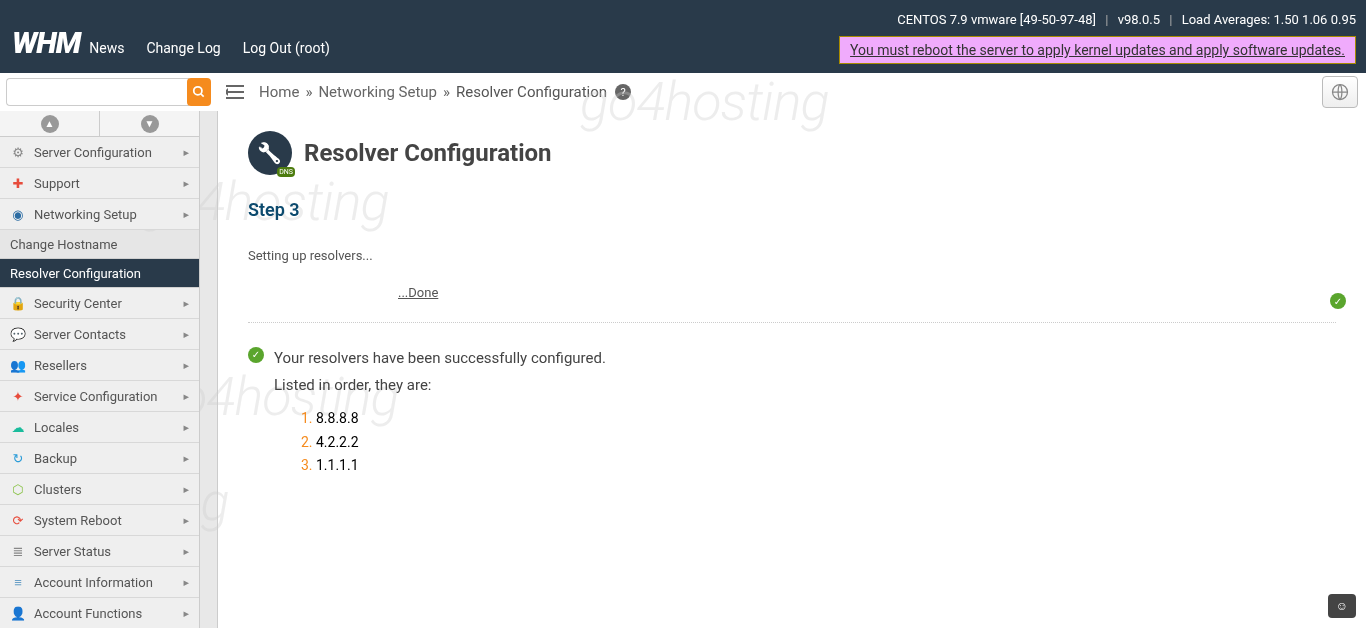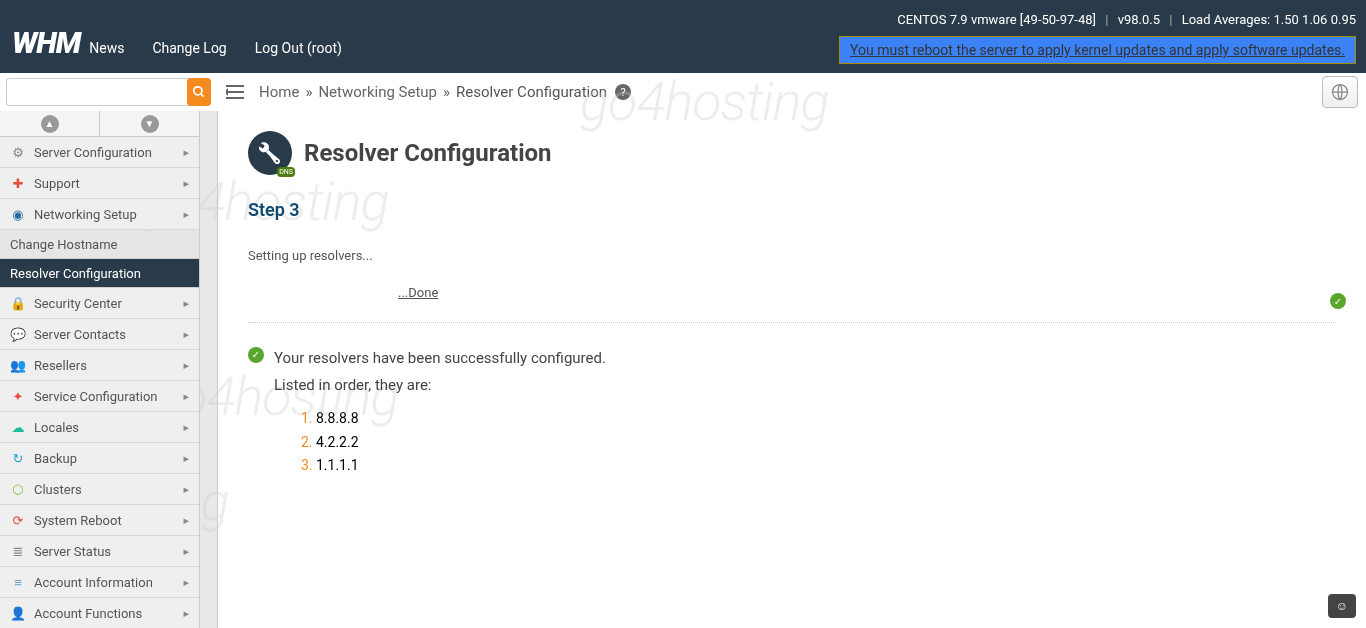--- a/index.html
+++ b/index.html
@@ -1,25 +1,25 @@
 <!DOCTYPE html>
 <html><head>
 <meta charset="utf-8">
 <style>
 * { margin: 0; padding: 0; box-sizing: border-box; font-family: -apple-system, BlinkMacSystemFont, "Segoe UI", Roboto, "Helvetica Neue", Arial, sans-serif; }
 body { background: #fff; width: 1366px; height: 628px; overflow: hidden; position: relative; }
 
 
 .top-header { background: #293a4a; height: 73px; display: flex; align-items: center; padding: 0 12px; position: relative; }
 .logo { color: #fff; font-size: 30px; font-weight: 900; font-style: italic; letter-spacing: -1px; margin-right: 9px; margin-top: 12px; }
-.top-nav { display: flex; gap: 28px; margin-top: 22px; }
+.top-nav { display: flex; gap: 22px; margin-top: 22px; }
 .top-nav a { color: #fff; text-decoration: none; font-size: 14px; }
 .top-right { position: absolute; top: 12px; right: 10px; color: #fff; font-size: 13px; white-space: nowrap; }
 .top-right .sep { margin: 0 6px; color: #aaa; }
-.reboot-banner { position: absolute; top: 36px; right: 10px; background: #3b82f6; color: #333; border: 1px solid #a88c00; padding: 5px 10px; font-size: 14px; text-decoration: underline; }
+.reboot-banner { position: absolute; top: 36px; right: 10px; background: #f0abfc; color: #333; border: 1px solid #a88c00; padding: 5px 10px; font-size: 14px; text-decoration: underline; }
 
 
 .sub-header { height: 38px; display: flex; align-items: center; background: #fff; }
 .search-wrap { display: flex; align-items: center; width: 217px; padding: 4px 6px; }
 .search-input { flex: 1; height: 28px; border: 1px solid #ccc; border-right: none; border-radius: 4px 0 0 4px; padding: 0 8px; font-size: 13px; }
 .search-btn { width: 28px; height: 28px; background: #f58b1e; border: none; border-radius: 4px; color: #fff; display: flex; align-items: center; justify-content: center; cursor: pointer; margin-left: -2px; }
 .menu-toggle { width: 36px; display: flex; align-items: center; justify-content: center; color: #555; cursor: pointer; }
 .breadcrumb { flex: 1; display: flex; align-items: center; gap: 6px; color: #666; font-size: 15px; padding-left: 6px; }
 .breadcrumb a { color: #666; text-decoration: none; }
 .breadcrumb .current { color: #555; }

